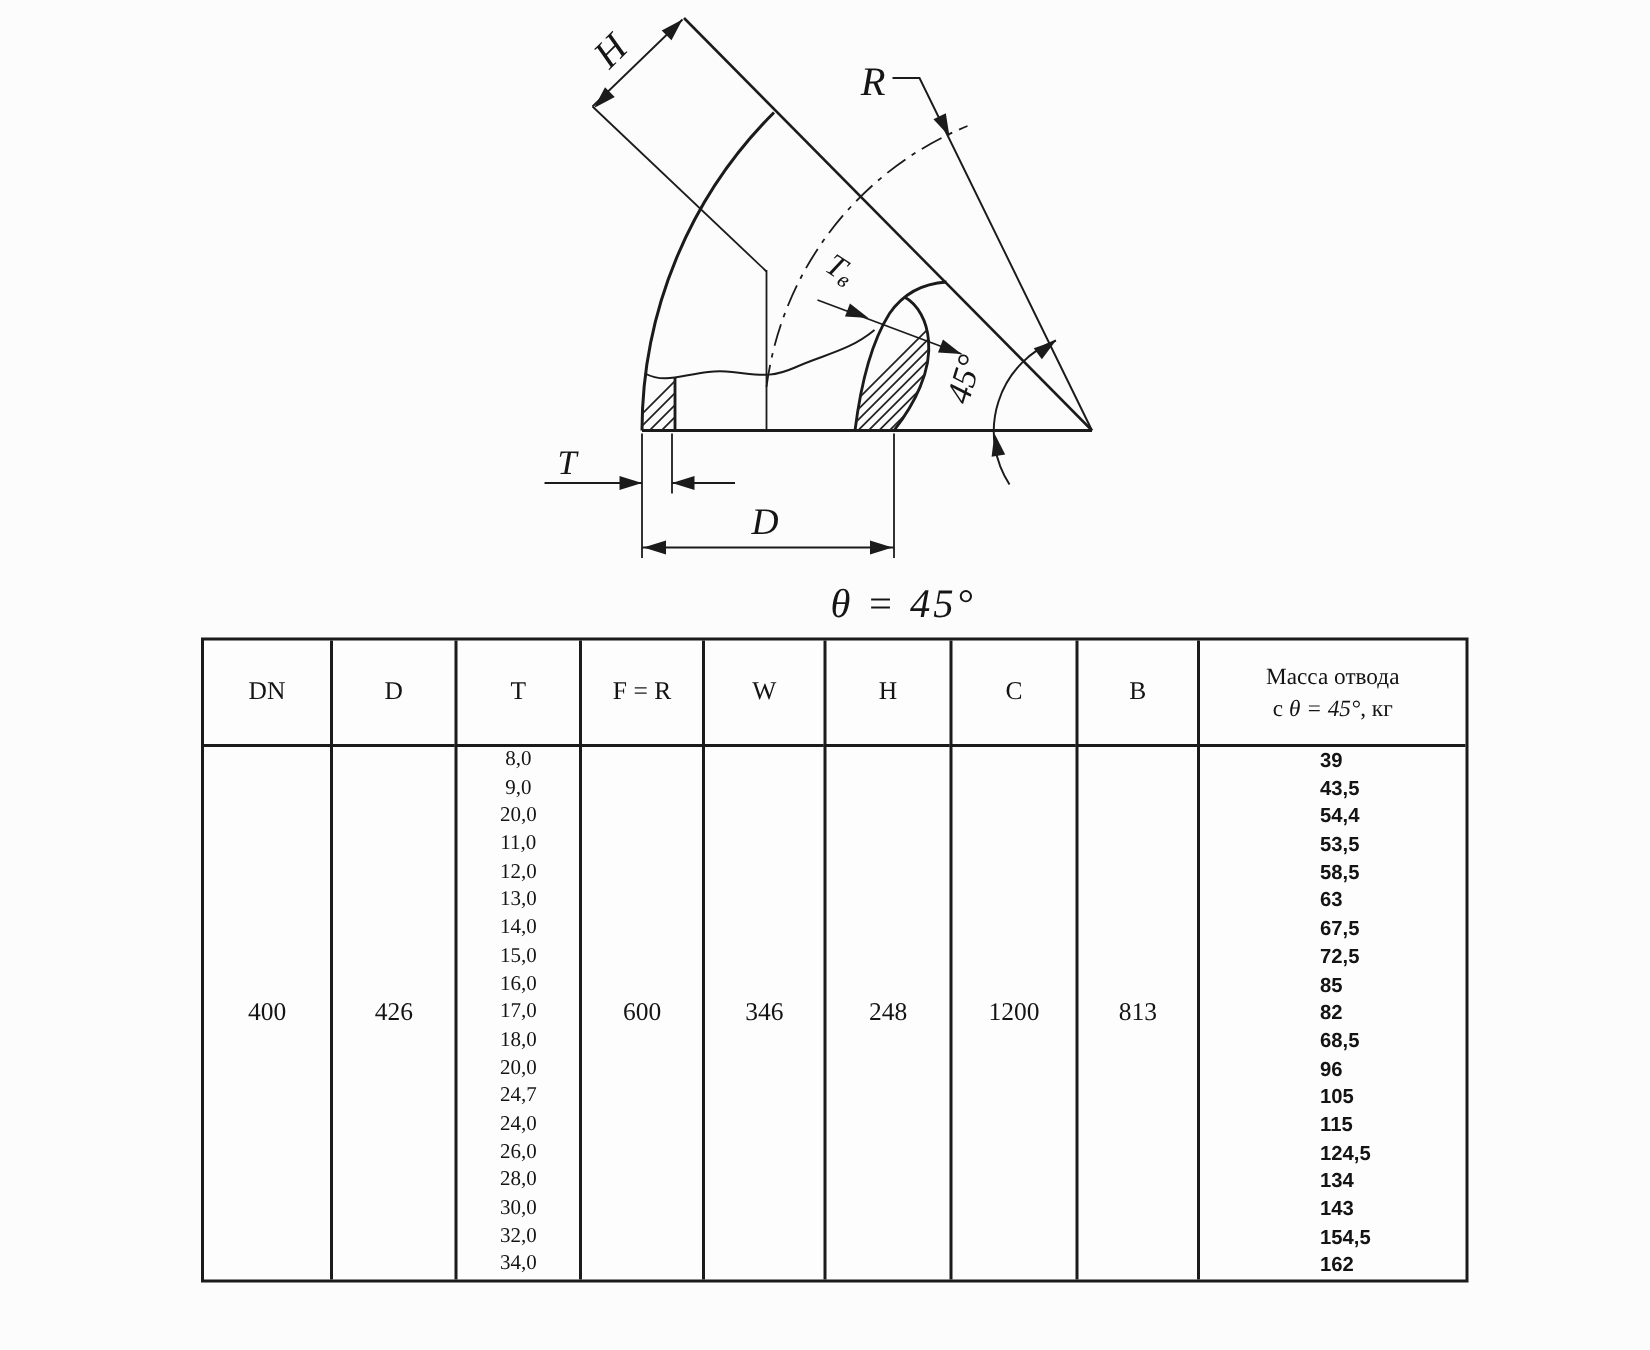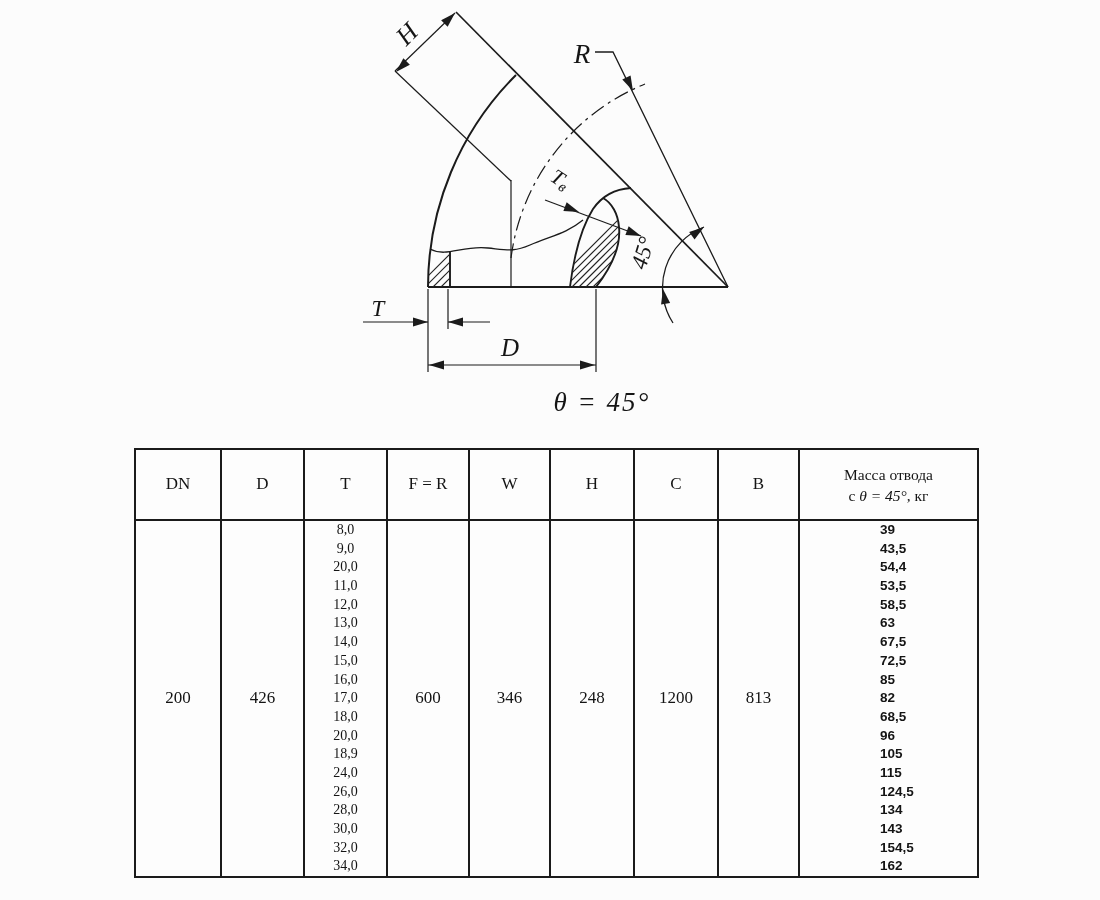--- a/index.html
+++ b/index.html
@@ -7,21 +7,21 @@
     width:1100px;height:900px;position:relative;
     background:#fcfcfc;
     font-family:"Liberation Serif",serif;
     color:#141414;
     overflow:hidden;
   }
   svg.drawing{position:absolute;left:0;top:0;}
   .lbl{font-family:"Liberation Serif",serif;font-style:italic;fill:#151515;}
 
   .dim-table{
-    position:absolute;left:134px;top:448px;width:845px;height:430px;
+    position:absolute;left:134px;top:425px;width:845px;height:430px;
     box-sizing:border-box;border:2px solid #1b1b1b;background:#fdfdfd;
     display:grid;
     grid-template-columns:84px 83px 83px 82px 81px 84px 84px 81px 179px;
     grid-template-rows:71px 1fr;
   }
   .cell{
     box-sizing:border-box;border-left:2px solid #1b1b1b;
     display:flex;align-items:center;justify-content:center;
     font-size:17px;line-height:1.1;
   }
@@ -129,36 +129,36 @@
   <div class="cell head">H</div>
   <div class="cell head">C</div>
   <div class="cell head">B</div>
   <div class="cell head head-mass">
     <span>Масса отвода</span>
     <span>
       <span>с </span><span class="it">θ = 45°</span><span>, кг</span>
     </span>
   </div>
 
-  <div class="cell c0">200</div>
+  <div class="cell c0">400</div>
   <div class="cell">426</div>
   <div class="cell list">
       <span class="line">8,0</span>
       <span class="line">9,0</span>
       <span class="line">20,0</span>
       <span class="line">11,0</span>
       <span class="line">12,0</span>
       <span class="line">13,0</span>
       <span class="line">14,0</span>
       <span class="line">15,0</span>
       <span class="line">16,0</span>
       <span class="line">17,0</span>
       <span class="line">18,0</span>
       <span class="line">20,0</span>
-      <span class="line">18,9</span>
+      <span class="line">24,7</span>
       <span class="line">24,0</span>
       <span class="line">26,0</span>
       <span class="line">28,0</span>
       <span class="line">30,0</span>
       <span class="line">32,0</span>
       <span class="line">34,0</span>
     </div>
   <div class="cell">600</div>
   <div class="cell">346</div>
   <div class="cell">248</div>

